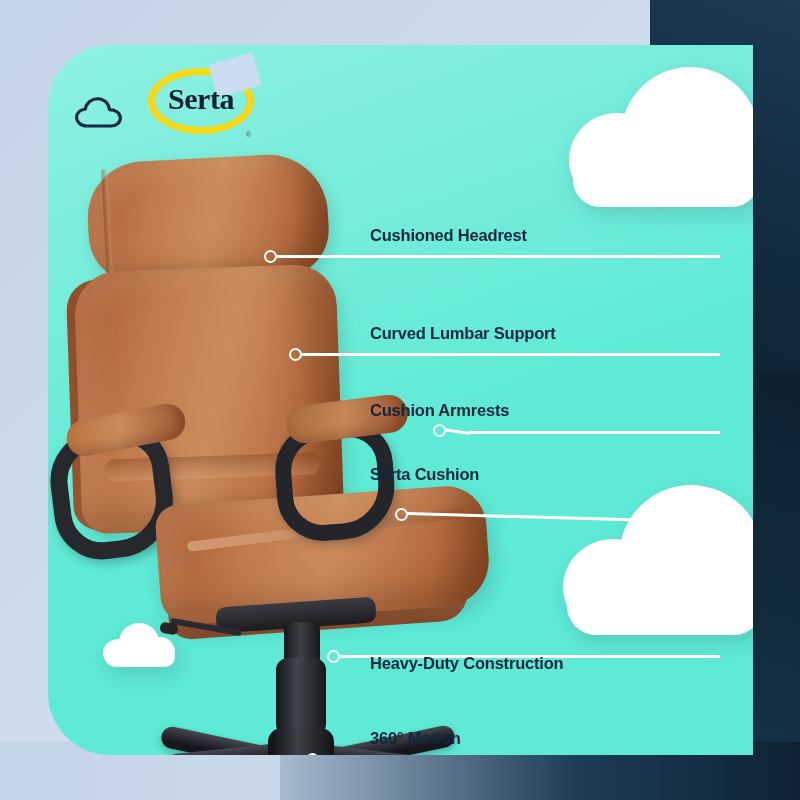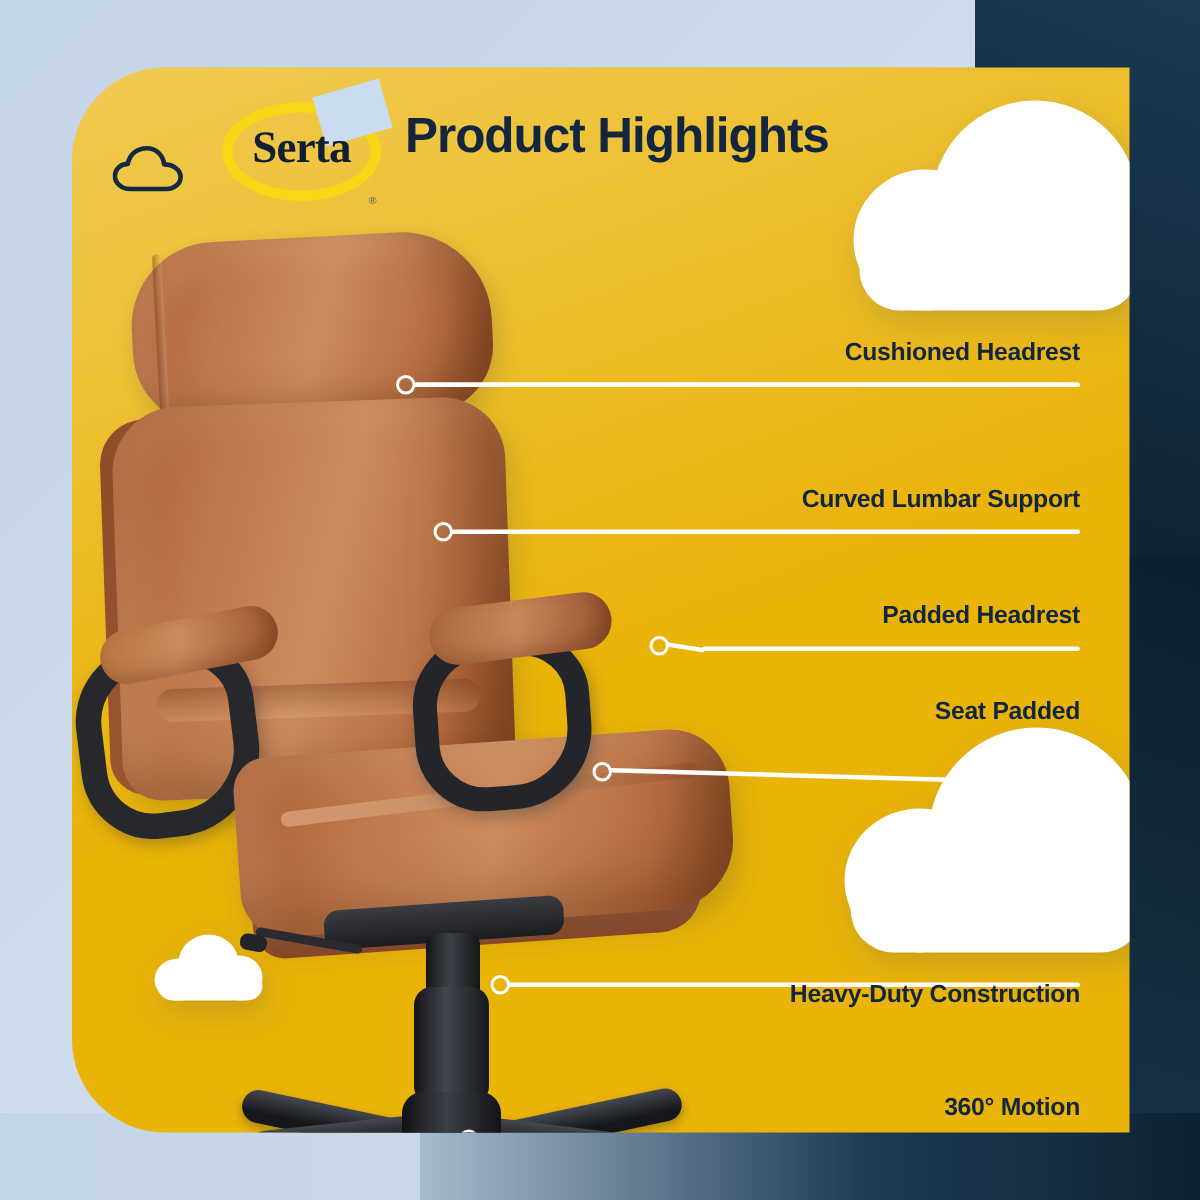--- a/index.html
+++ b/index.html
@@ -23,21 +23,21 @@
   }
   #navy-bottom-strip {
     position:absolute; left:0; bottom:0; width:800px; height:58px;
     background:linear-gradient(90deg,#c2d3e5 0%,#c2d3e5 28%,#1d3c56 72%,#0e2233 100%);
   }
   #navy-bottom-mask { position:absolute; left:0; bottom:0; width:280px; height:58px; background:linear-gradient(90deg,#c3d4e6,#cad9ea); }
 
   
   #panel {
     position:absolute; left:48px; top:45px; width:705px; height:710px;
-    background:#eab308;
+    background:#5eead4;
     border-radius:62px 0 0 62px;
     overflow:hidden;
   }
   #panel-sheen { position:absolute; inset:0; background:linear-gradient(160deg,rgba(255,255,255,.30),rgba(255,255,255,0) 55%); }
 
   
   #header { position:absolute; left:0; top:0; width:705px; height:110px; }
   #cloud-outline-icon { position:absolute; left:27px; top:52px; }
   #serta-logo { position:absolute; left:100px; top:17px; width:106px; height:78px; }
   #serta-ring {
@@ -135,21 +135,21 @@
 
   
   .marker {
     position:absolute; width:13px; height:13px; border-radius:50%;
     border:2.5px solid #ffffff; background:transparent; box-sizing:border-box;
     z-index:6;
   }
   .lead { position:absolute; height:2.5px; background:#ffffff; border-radius:2px; z-index:5; }
   .lead-diag { position:absolute; height:2.5px; background:#ffffff; border-radius:2px; z-index:5; transform-origin:left center; }
   .label {
-    position:absolute; text-align:right;
+    position:absolute; 
     font-size:16.5px; font-weight:bold; letter-spacing:-.2px;
     color:#122640; line-height:22px;
     z-index:7;
   }
   .underline { position:absolute; height:2.5px; background:#ffffff; border-radius:2px; z-index:5; }
 </style>
 </head>
 <body>
 
 <div id="backdrop"></div>
@@ -168,21 +168,20 @@
       </svg>
     </span>
 
     <div id="serta-logo">
       <div id="serta-ring"></div>
       <div id="serta-ring-cut"></div>
       <div id="serta-word">Serta</div>
       <div id="serta-reg">®</div>
     </div>
 
-    <h1 id="page-title">Product Highlights</h1>
   </div>
 
   <div id="chair">
     <div id="headrest" class="leather">
       <div id="headrest-seam"></div>
     </div>
     <div id="backrest-side"></div>
     <div id="backrest" class="leather">
       <div id="lumbar-crease"></div>
     </div>
@@ -242,27 +241,27 @@
     <div class="marker" style="left:241px;top:303px;"></div>
     <div class="lead" style="left:253px;top:308px;width:419px;"></div>
     <div class="label" style="left:322px;top:277px;width:350px;">
       <div>Curved Lumbar Support</div>
     </div>
 
     <div class="marker" style="left:385px;top:379px;"></div>
     <div class="lead-diag" style="left:396px;top:383px;width:26px;transform:rotate(9deg);"></div>
     <div class="lead" style="left:420px;top:386px;width:252px;"></div>
     <div class="label" style="left:322px;top:354px;width:350px;">
-      <div>Padded Headrest</div>
+      <div>Cushion Armrests</div>
     </div>
 
     <div class="marker" style="left:347px;top:463px;"></div>
     <div class="lead-diag" style="left:358px;top:467px;width:330px;transform:rotate(1.6deg);"></div>
     <div class="label" style="left:322px;top:418px;width:350px;">
-      <div>Seat Padded</div>
+      <div>Serta Cushion</div>
     </div>
 
     <div class="marker" style="left:279px;top:605px;"></div>
     <div class="lead" style="left:291px;top:610px;width:381px;"></div>
     <div class="label" style="left:322px;top:607px;width:350px;">
       <div>Heavy-Duty Construction</div>
     </div>
 
     <div class="marker" style="left:258px;top:708px;"></div>
 

